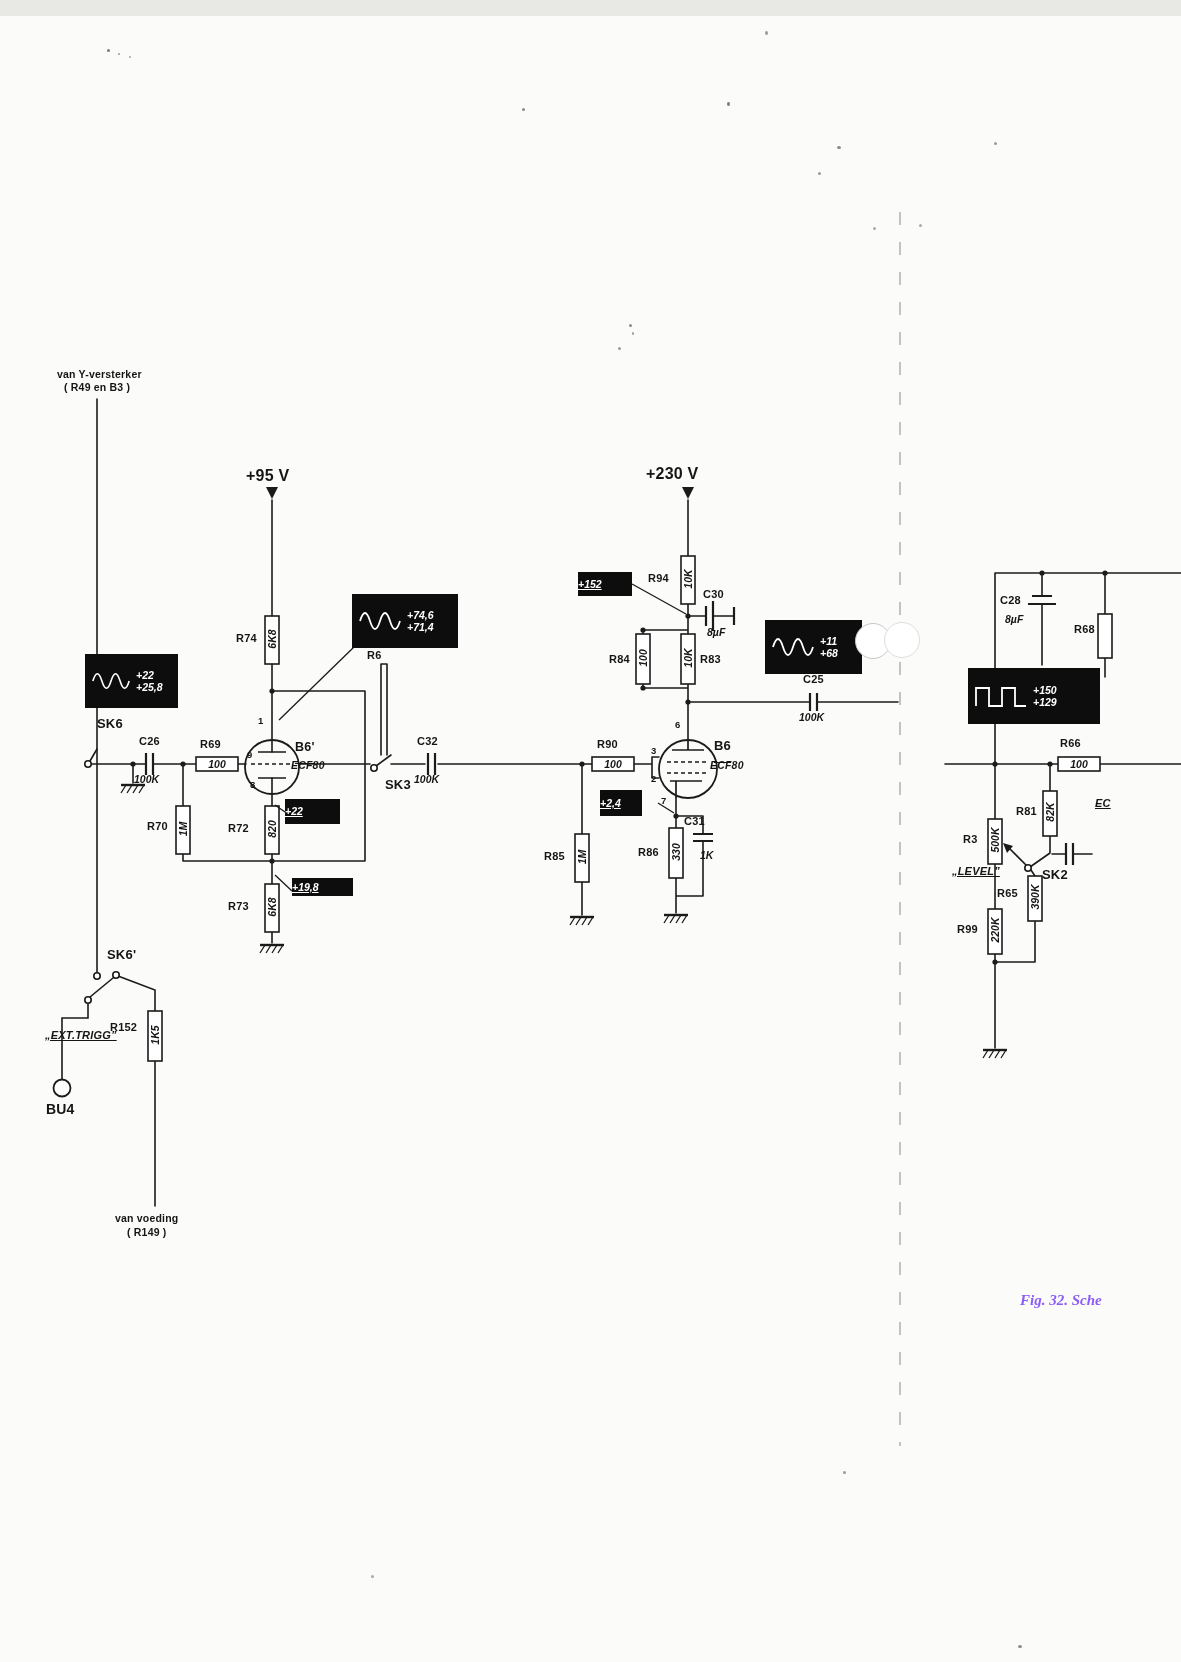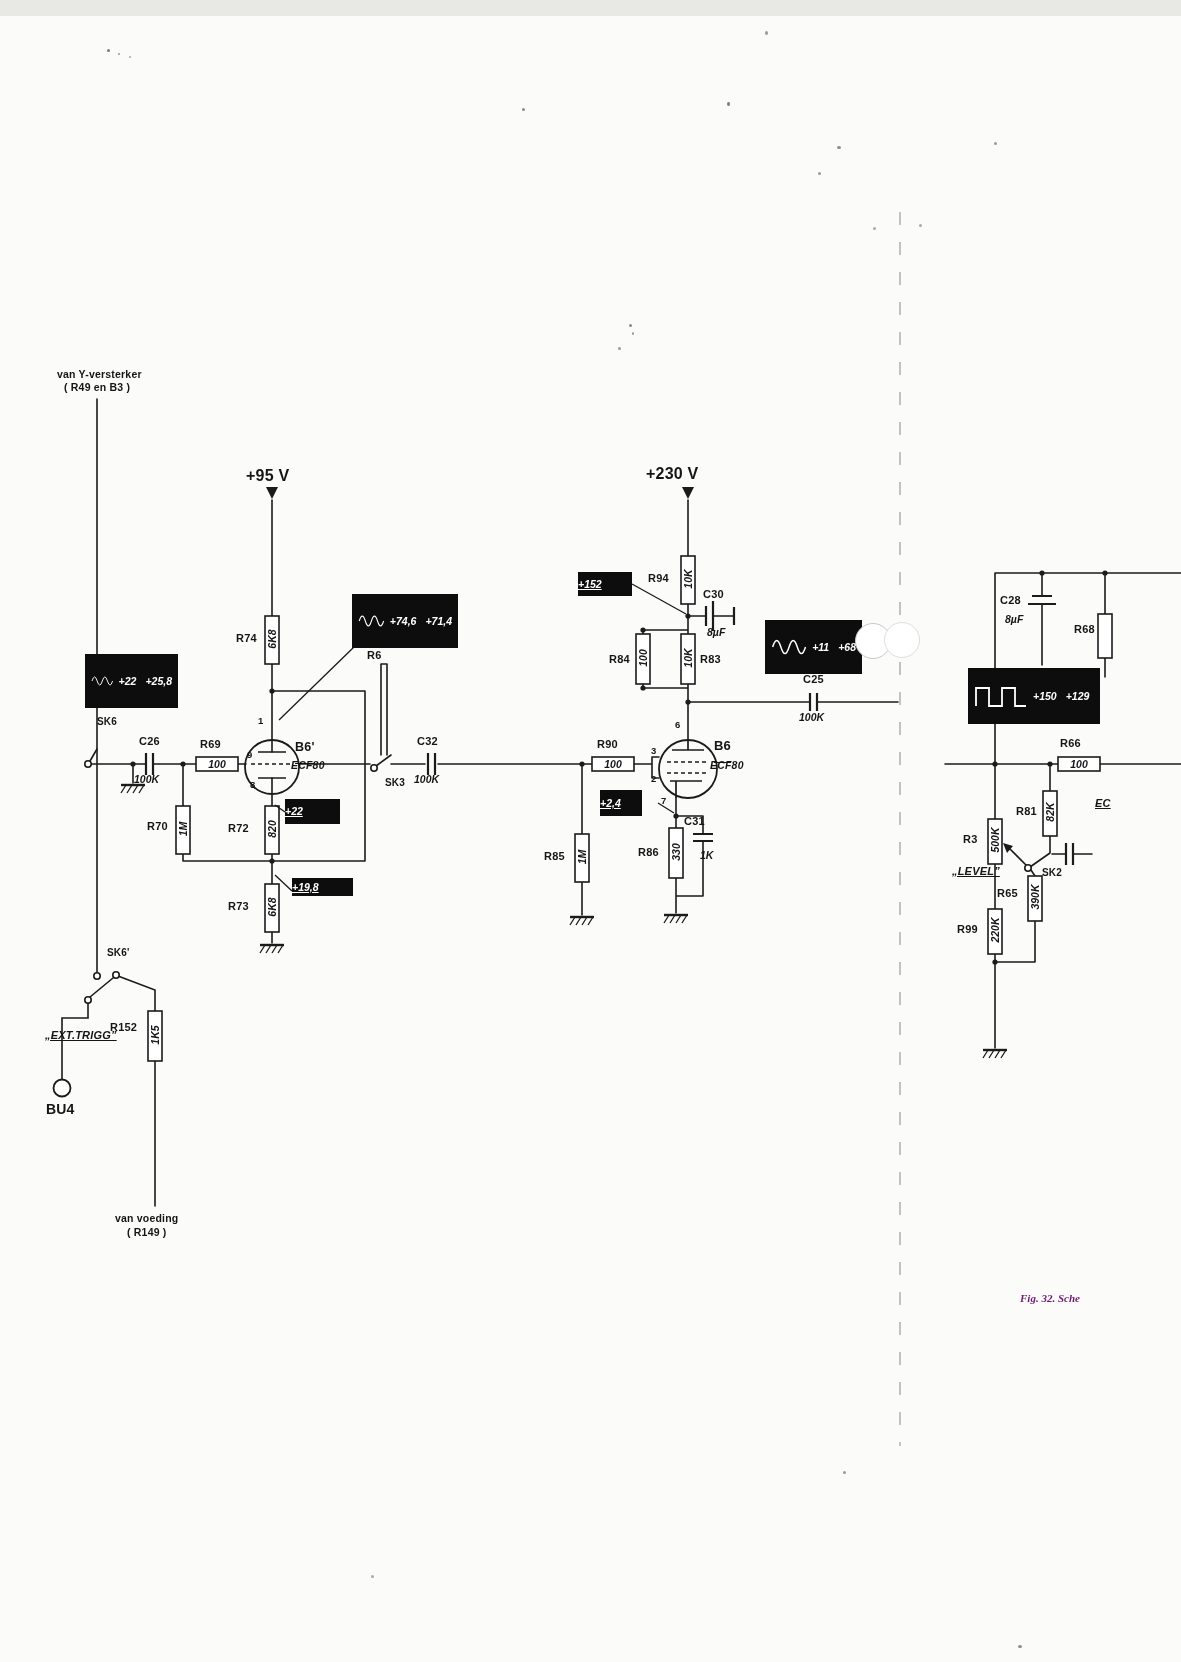--- a/index.html
+++ b/index.html
@@ -2,39 +2,39 @@
 <html><head>
 <meta charset="utf-8">
 <style>
   html,body{margin:0;padding:0;background:#e8e8e4;}
   .page{position:relative;width:1181px;height:1662px;background:#fbfbf9;
         font-family:"Liberation Sans",sans-serif;overflow:hidden;margin:16px auto;}
   svg.schem{position:absolute;left:0;top:0;z-index:1;}
   .lbl{position:absolute;z-index:3;font-weight:bold;font-size:11px;color:#151515;
        white-space:nowrap;letter-spacing:.2px;}
   .sm{font-size:10.5px}
-  .lg{font-size:10px}
+  .lg{font-size:13px}
   .it{font-style:italic}
   .u{text-decoration:underline}
   .val{position:absolute;z-index:3;font-style:italic;font-weight:bold;font-size:10.5px;
        color:#151515;white-space:nowrap;}
   .rot{width:44px;text-align:center;transform:rotate(-90deg);}
   .ctr{text-align:center;}
   .pin{position:absolute;z-index:3;font-weight:bold;font-size:9.5px;color:#151515;}
   .tube-name{border-bottom:1.5px solid #151515;padding-bottom:9px;}
   .wbox{position:absolute;z-index:4;background:#0d0d0d;display:flex;align-items:center;
         gap:5px;padding:4px 6px;box-sizing:border-box;}
-  .wvals{display:flex;flex-direction:row;gap:9px;}
+  .wvals{display:flex;flex-direction:column;gap:2px;}
   .wv{color:#fff;font-style:italic;font-weight:bold;font-size:10.5px;line-height:1;
       white-space:nowrap;}
   .spot{position:absolute;z-index:4;background:#0d0d0d;display:flex;align-items:center;
         box-sizing:border-box;}
   .spot .wv{text-decoration:underline;}
   .caption{position:absolute;z-index:3;font-family:"Liberation Serif",serif;
-           font-style:italic;font-weight:bold;font-size:11px;color:#701a75;white-space:nowrap;}
+           font-style:italic;font-weight:bold;font-size:15px;color:#8b5cf6;white-space:nowrap;}
   .hole{position:absolute;border-radius:50%;background:#fff;z-index:6;}
   .speck{position:absolute;background:#5a5a5a;border-radius:50%;z-index:2;}
 </style>
 </head>
 <body>
 
 <div class="page">
 
   <svg class="schem" width="1181" height="1662" viewBox="0 0 1181 1662">
 

